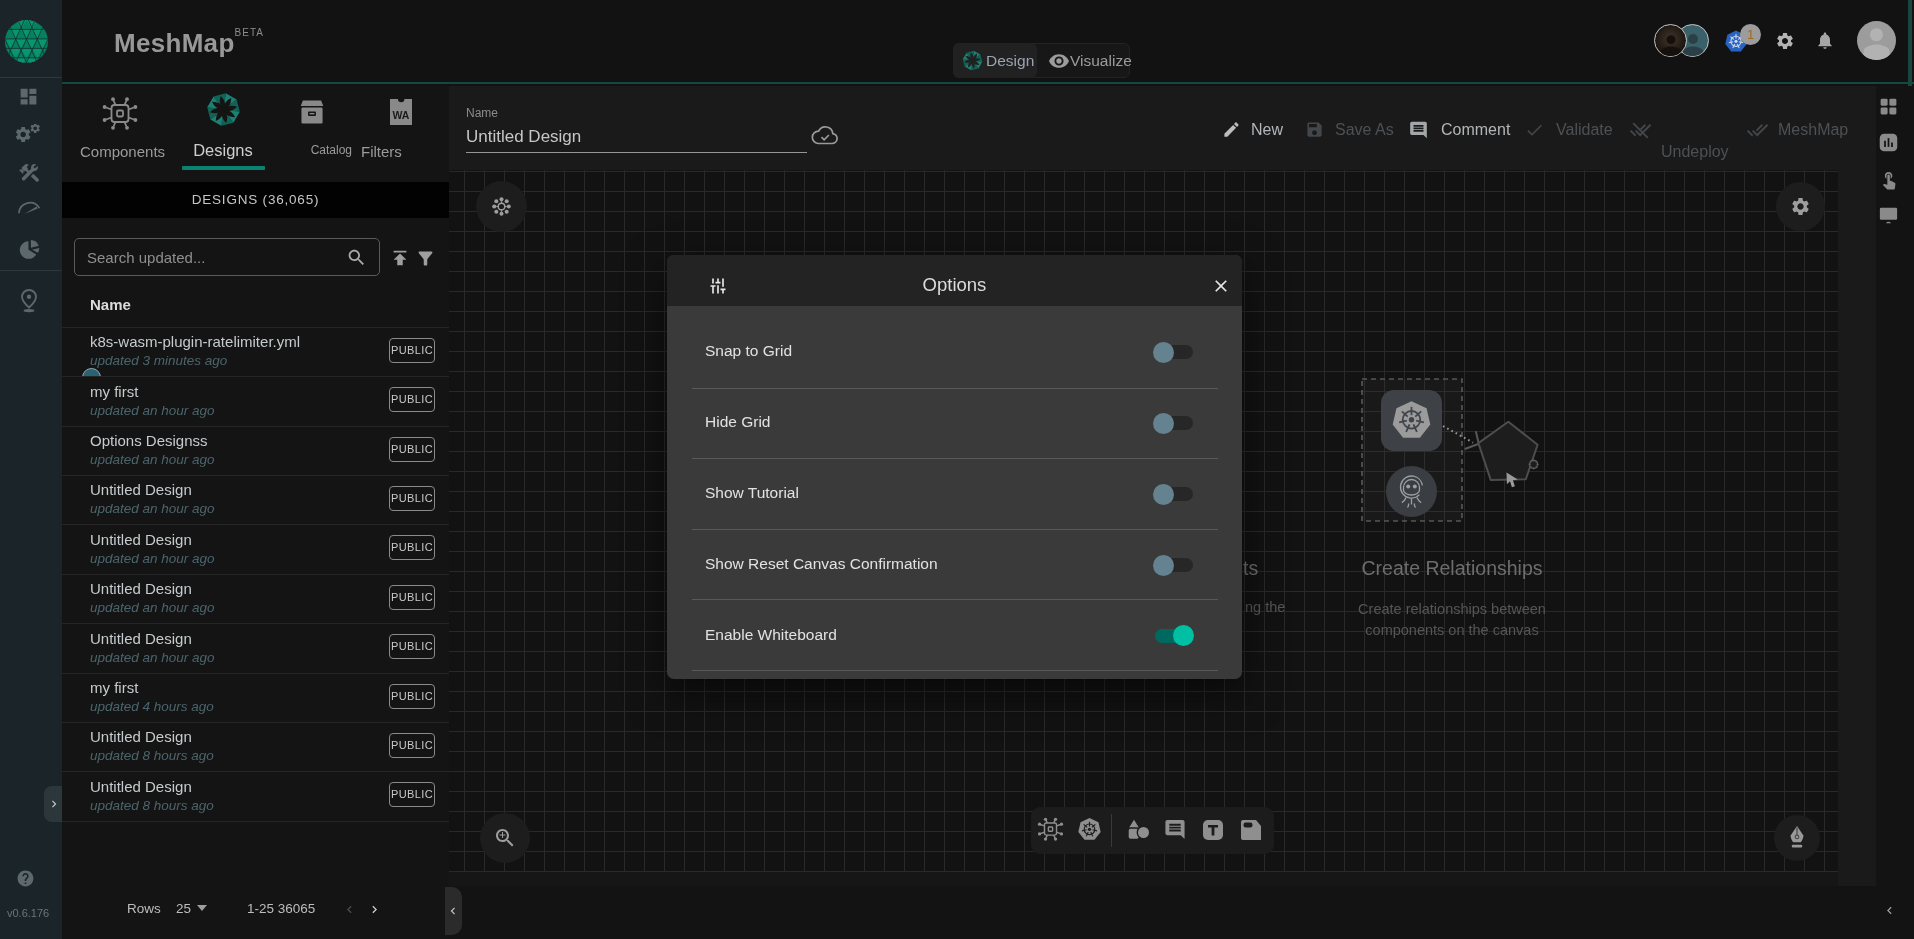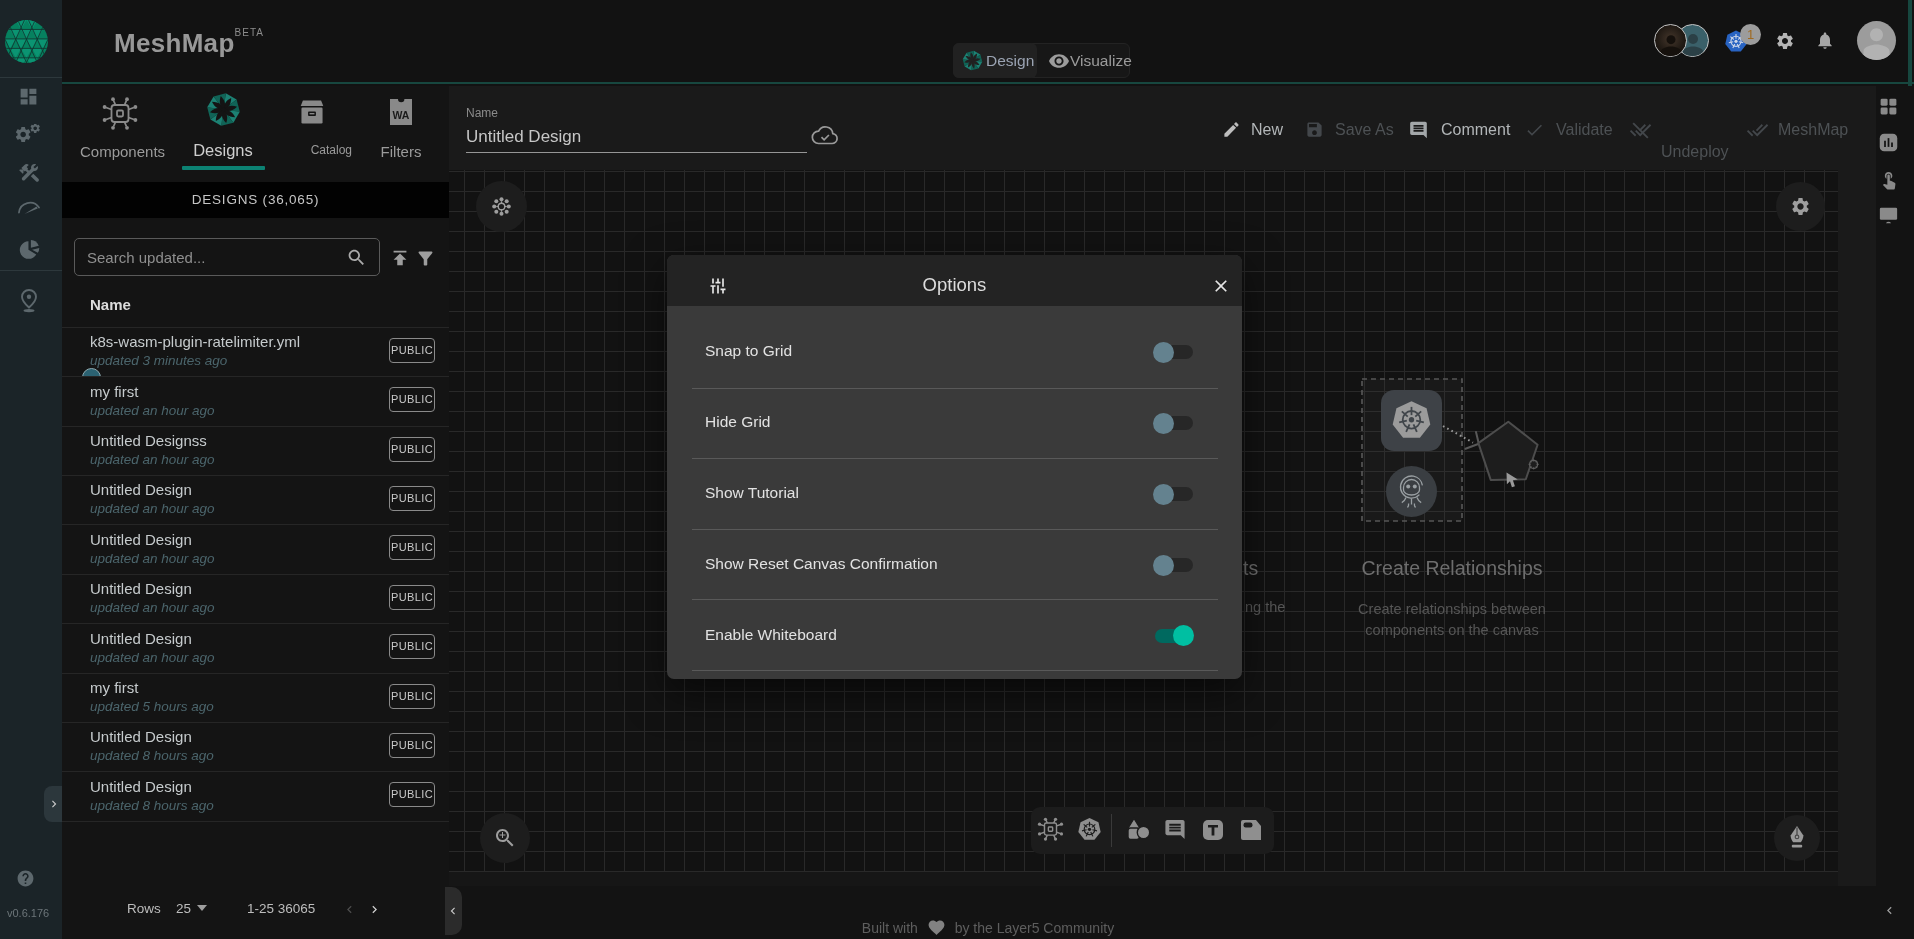--- a/index.html
+++ b/index.html
@@ -7,25 +7,20 @@
     font-family:"Liberation Sans", sans-serif; }
   .abs { position:absolute; }
   #stage { position:relative; width:1914px; height:939px; }
   svg { display:block; }
 </style>
 </head>
 <body>
 <div id="stage">
 
 <div class="abs" style="left:62px;top:886px;width:1852px;height:53px;background:#131313;"></div>
-<div class="abs" style="left:62px;top:918px;width:1852px;text-align:center;font-size:14px;color:#5e5e5e;">
-  <span style="vertical-align:middle;">Built with </span><svg style="display:inline-block;vertical-align:middle;margin:0 4px;" width="21" height="19" viewBox="0 0 24 24">
-        <path fill="#828282" d="M12 21.35l-1.45-1.32C5.4 15.36 2 12.28 2 8.5 2 5.42 4.42 3 7.5 3c1.74 0 3.41.81 4.5 2.09C13.09 3.81 14.76 3 16.5 3 19.58 3 22 5.42 22 8.5c0 3.78-3.4 6.86-8.55 11.54L12 21.35z"></path>
-      </svg><span style="vertical-align:middle;"> by the Layer5 Community</span>
-</div>
 
 <div id="canvascol" class="abs" style="left:449px;top:86px;width:1427px;height:800px;background:#1a1a1a;"></div>
 
 <div id="grid" class="abs" style="left:449px;top:170px;width:1389px;height:702px;background:#121212;
   background-image:linear-gradient(to right,#292929 1px,transparent 1px),linear-gradient(to bottom,#292929 1px,transparent 1px);
   background-size:20px 20px;background-position:15px 1px;"></div>
 <div class="abs" style="left:449px;top:872px;width:1389px;height:14px;background:#161616;"></div>
 
 <div id="topbar">
   <div class="abs" style="left:466px;top:106px;font-size:12px;color:#8b8b8b;">Name</div>
@@ -545,21 +540,21 @@
     </svg>
   </div>
   <div class="abs" style="left:272px;top:143px;width:80px;font-size:12px;color:#9b9b9b;text-align:right;">Catalog</div>
 
   <div class="abs" style="left:388px;top:98px;width:26px;height:28px;">
     <svg width="26" height="28" viewBox="0 0 26 28">
       <path d="M2 1 h8 a3.2 3.2 0 0 0 6.4 0 H24 v26 H2 Z" fill="#898989"></path>
       <text x="13" y="20.5" font-family="Liberation Sans, sans-serif" font-size="10.5" font-weight="bold" fill="#1a1a1a" text-anchor="middle">WA</text>
     </svg>
   </div>
-  <div class="abs" style="left:361px;top:143px;width:80px;font-size:15px;color:#9b9b9b;text-align:center;">Filters</div>
+  <div class="abs" style="left:361px;top:143px;width:80px;font-size:15px;color:#9b9b9b;text-align:left;">Filters</div>
 
   <div class="abs" style="left:62px;top:182px;width:387px;height:36px;background:#020202;"></div>
   <div class="abs" style="left:62px;top:192px;width:387px;text-align:center;font-size:13.5px;color:#c6c6c6;letter-spacing:0.8px;">DESIGNS (36,065)</div>
 
   <div class="abs" style="left:74px;top:238px;width:306px;height:38px;border:1px solid #5a5a5a;border-radius:5px;"></div>
   <div class="abs" style="left:87px;top:249px;font-size:15px;color:#8f8f8f;">Search updated...</div>
   <div class="abs" style="left:346px;top:247px;width:21px;height:21px;">
     <svg width="21" height="21" viewBox="0 0 24 24">
           <path fill="#aaaaaa" d="M15.5 14h-.79l-.28-.27C15.41 12.59 16 11.11 16 9.5 16 5.91 13.09 3 9.5 3S3 5.91 3 9.5 5.91 16 9.5 16c1.61 0 3.09-.59 4.23-1.57l.27.28v.79l5 4.99L20.49 19l-4.99-5zm-6 0C7.01 14 5 11.99 5 9.5S7.01 5 9.5 5 14 7.01 14 9.5 11.99 14 9.5 14z"></path>
         </svg>
@@ -587,37 +582,37 @@
   <div class="abs" style="left:62px;top:672.5px;width:387px;height:1px;background:#262626;"></div>
   <div class="abs" style="left:62px;top:721.9px;width:387px;height:1px;background:#262626;"></div>
   <div class="abs" style="left:62px;top:771.3px;width:387px;height:1px;background:#262626;"></div>
   <div class="abs" style="left:62px;top:820.7px;width:387px;height:1px;background:#262626;"></div>
   <div class="abs" style="left:90px;top:333.2px;font-size:15px;color:#c6cbcd;">k8s-wasm-plugin-ratelimiter.yml</div>
   <div class="abs" style="left:90px;top:353.2px;font-size:13.5px;font-style:italic;color:#4b656c;">updated 3 minutes ago</div>
   <div class="abs" style="left:389px;top:337.7px;width:46px;height:25px;border:1px solid #8a8a8a;border-radius:4px;text-align:center;line-height:23px;font-size:11px;letter-spacing:0.4px;color:#c9c9c9;">PUBLIC</div>
   <div class="abs" style="left:90px;top:382.6px;font-size:15px;color:#c6cbcd;">my first</div>
   <div class="abs" style="left:90px;top:402.6px;font-size:13.5px;font-style:italic;color:#4b656c;">updated an hour ago</div>
   <div class="abs" style="left:389px;top:387.1px;width:46px;height:25px;border:1px solid #8a8a8a;border-radius:4px;text-align:center;line-height:23px;font-size:11px;letter-spacing:0.4px;color:#c9c9c9;">PUBLIC</div>
-  <div class="abs" style="left:90px;top:432.0px;font-size:15px;color:#c6cbcd;">Untitled Designss</div>
+  <div class="abs" style="left:90px;top:432.0px;font-size:15px;color:#c6cbcd;">Options Designss</div>
   <div class="abs" style="left:90px;top:452.0px;font-size:13.5px;font-style:italic;color:#4b656c;">updated an hour ago</div>
   <div class="abs" style="left:389px;top:436.5px;width:46px;height:25px;border:1px solid #8a8a8a;border-radius:4px;text-align:center;line-height:23px;font-size:11px;letter-spacing:0.4px;color:#c9c9c9;">PUBLIC</div>
   <div class="abs" style="left:90px;top:481.4px;font-size:15px;color:#c6cbcd;">Untitled Design</div>
   <div class="abs" style="left:90px;top:501.4px;font-size:13.5px;font-style:italic;color:#4b656c;">updated an hour ago</div>
   <div class="abs" style="left:389px;top:485.9px;width:46px;height:25px;border:1px solid #8a8a8a;border-radius:4px;text-align:center;line-height:23px;font-size:11px;letter-spacing:0.4px;color:#c9c9c9;">PUBLIC</div>
   <div class="abs" style="left:90px;top:530.8px;font-size:15px;color:#c6cbcd;">Untitled Design</div>
   <div class="abs" style="left:90px;top:550.8px;font-size:13.5px;font-style:italic;color:#4b656c;">updated an hour ago</div>
   <div class="abs" style="left:389px;top:535.3px;width:46px;height:25px;border:1px solid #8a8a8a;border-radius:4px;text-align:center;line-height:23px;font-size:11px;letter-spacing:0.4px;color:#c9c9c9;">PUBLIC</div>
   <div class="abs" style="left:90px;top:580.2px;font-size:15px;color:#c6cbcd;">Untitled Design</div>
   <div class="abs" style="left:90px;top:600.2px;font-size:13.5px;font-style:italic;color:#4b656c;">updated an hour ago</div>
   <div class="abs" style="left:389px;top:584.7px;width:46px;height:25px;border:1px solid #8a8a8a;border-radius:4px;text-align:center;line-height:23px;font-size:11px;letter-spacing:0.4px;color:#c9c9c9;">PUBLIC</div>
   <div class="abs" style="left:90px;top:629.6px;font-size:15px;color:#c6cbcd;">Untitled Design</div>
   <div class="abs" style="left:90px;top:649.6px;font-size:13.5px;font-style:italic;color:#4b656c;">updated an hour ago</div>
   <div class="abs" style="left:389px;top:634.1px;width:46px;height:25px;border:1px solid #8a8a8a;border-radius:4px;text-align:center;line-height:23px;font-size:11px;letter-spacing:0.4px;color:#c9c9c9;">PUBLIC</div>
   <div class="abs" style="left:90px;top:679.0px;font-size:15px;color:#c6cbcd;">my first</div>
-  <div class="abs" style="left:90px;top:699.0px;font-size:13.5px;font-style:italic;color:#4b656c;">updated 5 hours ago</div>
+  <div class="abs" style="left:90px;top:699.0px;font-size:13.5px;font-style:italic;color:#4b656c;">updated 4 hours ago</div>
   <div class="abs" style="left:389px;top:683.5px;width:46px;height:25px;border:1px solid #8a8a8a;border-radius:4px;text-align:center;line-height:23px;font-size:11px;letter-spacing:0.4px;color:#c9c9c9;">PUBLIC</div>
   <div class="abs" style="left:90px;top:728.4px;font-size:15px;color:#c6cbcd;">Untitled Design</div>
   <div class="abs" style="left:90px;top:748.4px;font-size:13.5px;font-style:italic;color:#4b656c;">updated 8 hours ago</div>
   <div class="abs" style="left:389px;top:732.9px;width:46px;height:25px;border:1px solid #8a8a8a;border-radius:4px;text-align:center;line-height:23px;font-size:11px;letter-spacing:0.4px;color:#c9c9c9;">PUBLIC</div>
   <div class="abs" style="left:90px;top:777.8px;font-size:15px;color:#c6cbcd;">Untitled Design</div>
   <div class="abs" style="left:90px;top:797.8px;font-size:13.5px;font-style:italic;color:#4b656c;">updated 8 hours ago</div>
   <div class="abs" style="left:389px;top:782.3px;width:46px;height:25px;border:1px solid #8a8a8a;border-radius:4px;text-align:center;line-height:23px;font-size:11px;letter-spacing:0.4px;color:#c9c9c9;">PUBLIC</div>
   <div class="abs" style="left:82px;top:367.7px;width:20px;height:8.4px;overflow:hidden;">
           <div style="width:19px;height:19px;border-radius:50%;background:#2b6272;border:1.5px solid #8fa9af;"></div>
         </div>

